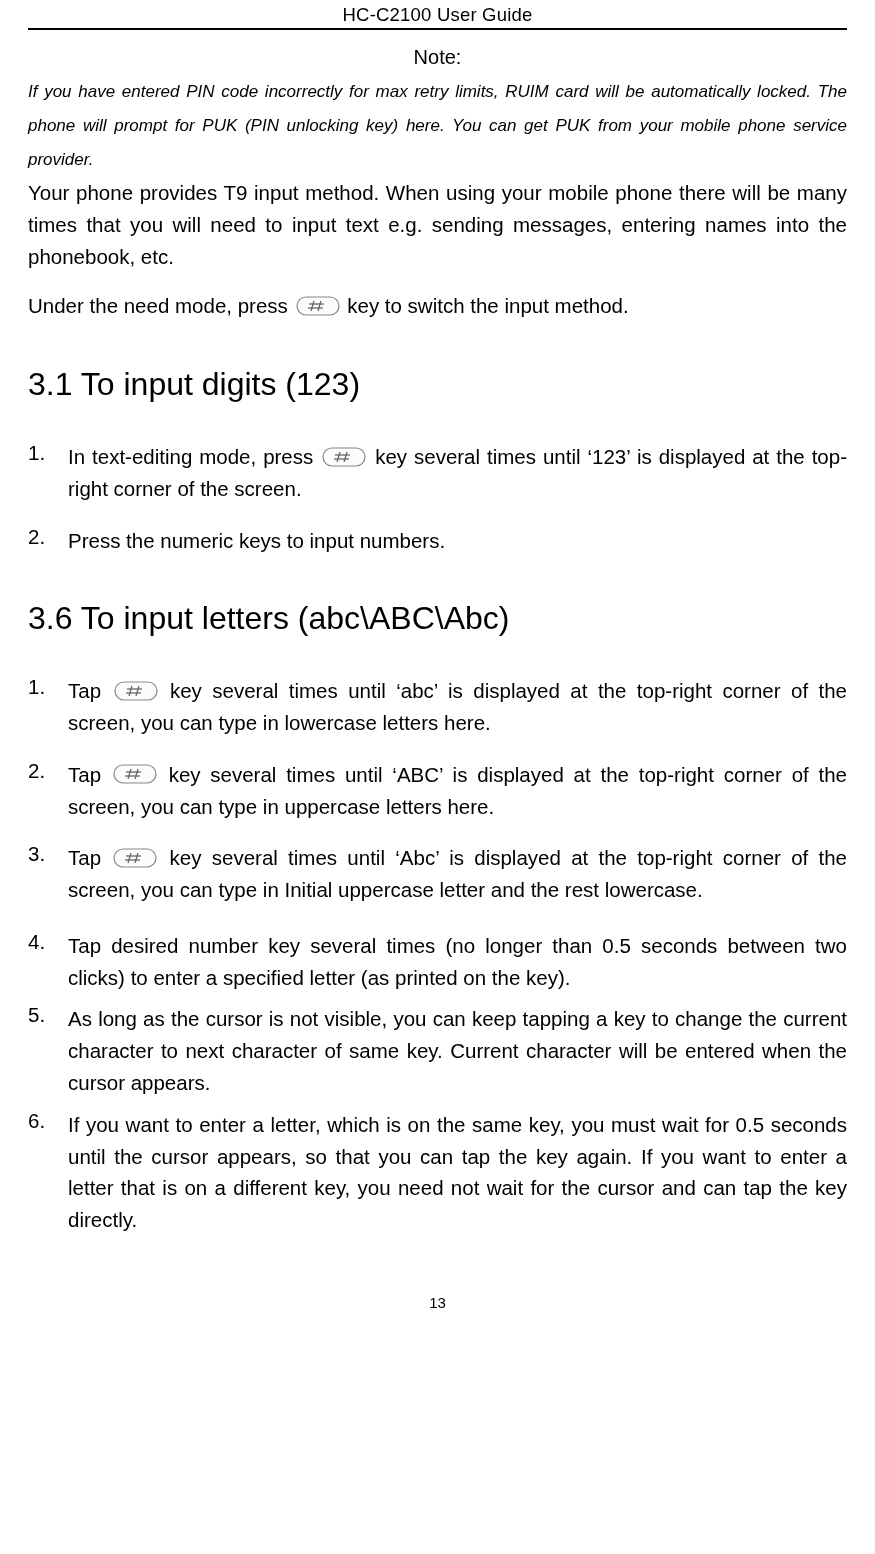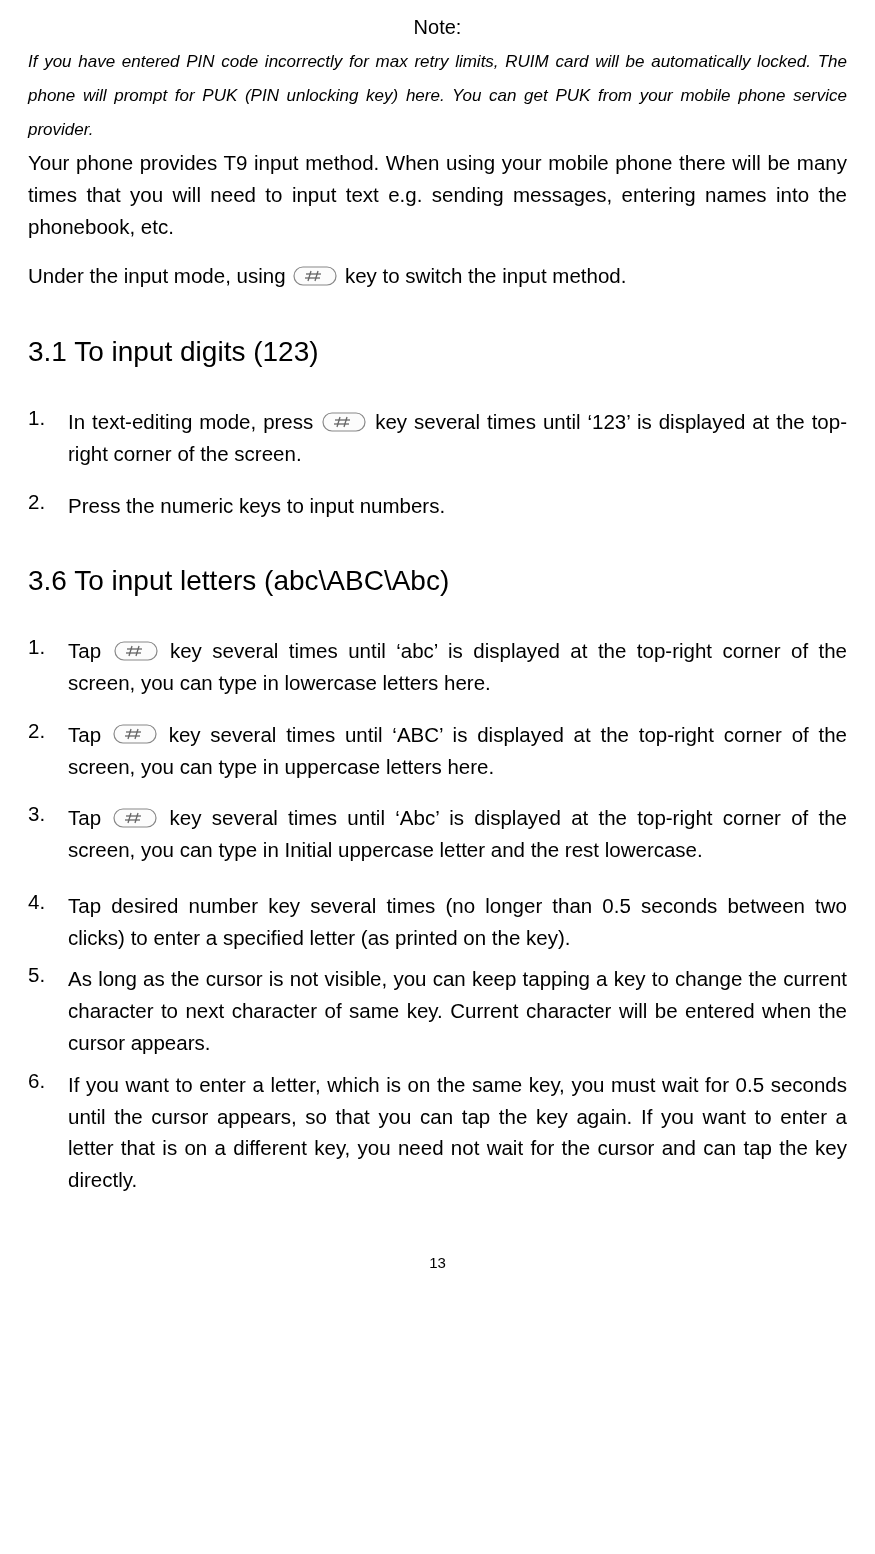--- a/index.html
+++ b/index.html
@@ -44,21 +44,21 @@
     line-height: 1.55;
     text-align: justify;
     margin-bottom: 18px;
   }
   .inline-line {
     font-size: 20.5px;
     line-height: 1.55;
     margin-bottom: 10px;
   }
   .h2 {
-    font-size: 28px;
+    font-size: 32px;
     margin-top: 44px;
     margin-bottom: 38px;
     font-weight: normal;
   }
   ol.list {
     font-size: 20.5px;
     list-style: none;
     padding-left: 0;
     margin: 0;
   }
@@ -108,29 +108,30 @@
       <line x1="18" y1="7" x2="15" y2="17" stroke="#666" stroke-width="1.3"></line>
       <line x1="25" y1="7" x2="22" y2="17" stroke="#666" stroke-width="1.3"></line>
       <line x1="13" y1="10" x2="28" y2="10" stroke="#666" stroke-width="1.3"></line>
       <line x1="12" y1="14" x2="27" y2="14" stroke="#666" stroke-width="1.3"></line>
     </g>
   </defs>
 </svg>
 
 <div class="page">
 
+  <div class="header-title">HC-C2100 User Guide</div>
 
   <div class="note-label">Note:</div>
   <div class="note-body">If you have entered PIN code incorrectly for max retry limits, RUIM card will be automatically locked. The phone will prompt for PUK (PIN unlocking key) here. You can get PUK from your mobile phone service provider.</div>
 
 
   <div class="intro-p">Your phone provides T9 input method. When using your mobile phone there will be many times that you will need to input text e.g. sending messages, entering names into the phonebook, etc.</div>
 
   <div class="inline-line">
-    <span>Under the input mode, using </span><span class="key-icon"><svg width="44" height="24">
+    <span>Under the need mode, press </span><span class="key-icon"><svg width="44" height="24">
           <use href="#hashkey"></use>
         </svg></span><span> key to switch the input method.</span>
   </div>
 
   <div class="h2">3.1 To input digits (123)</div>
 
   <ol class="list">
     <li class="spaced">
       <span class="num">1.</span>
       <span class="body">

